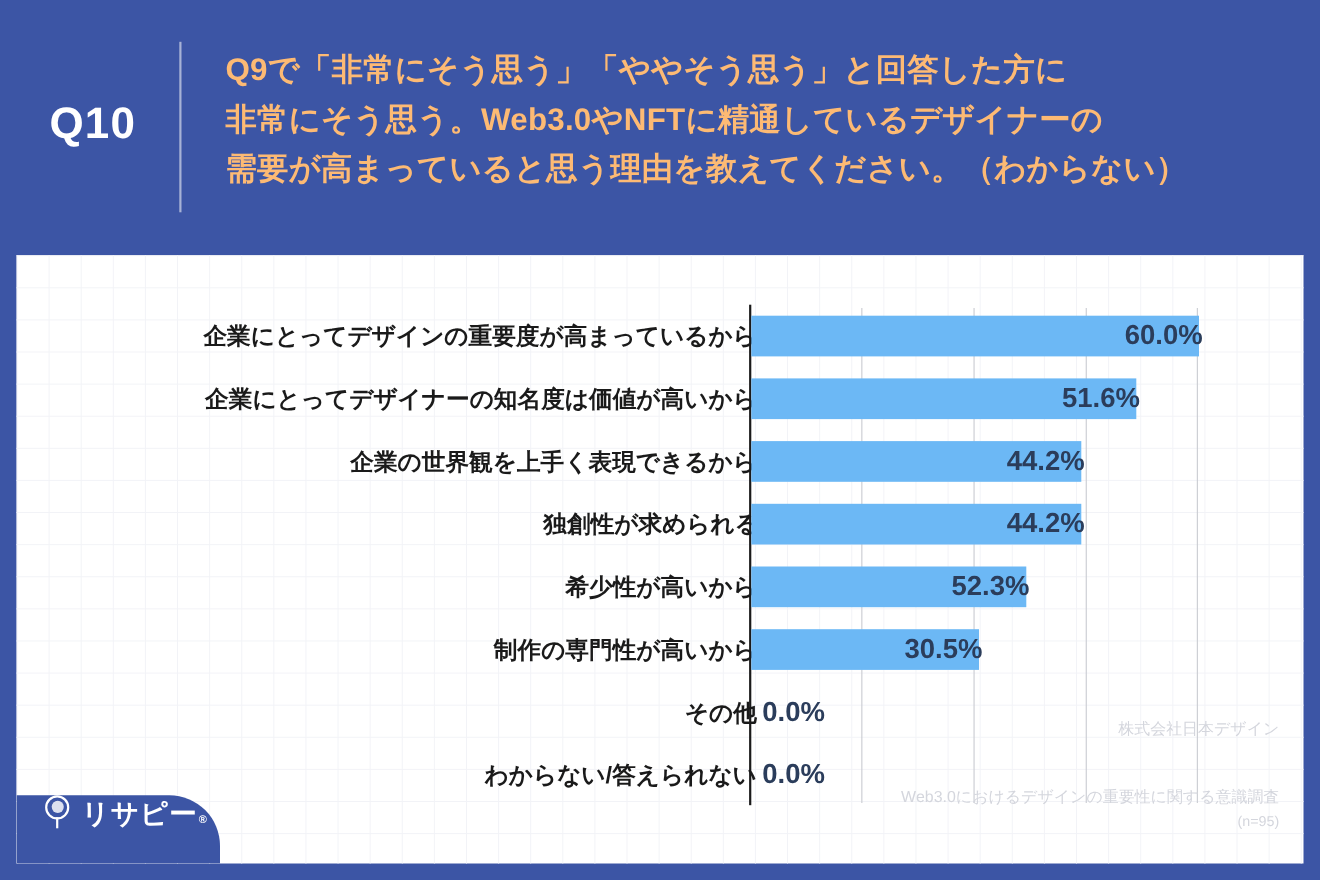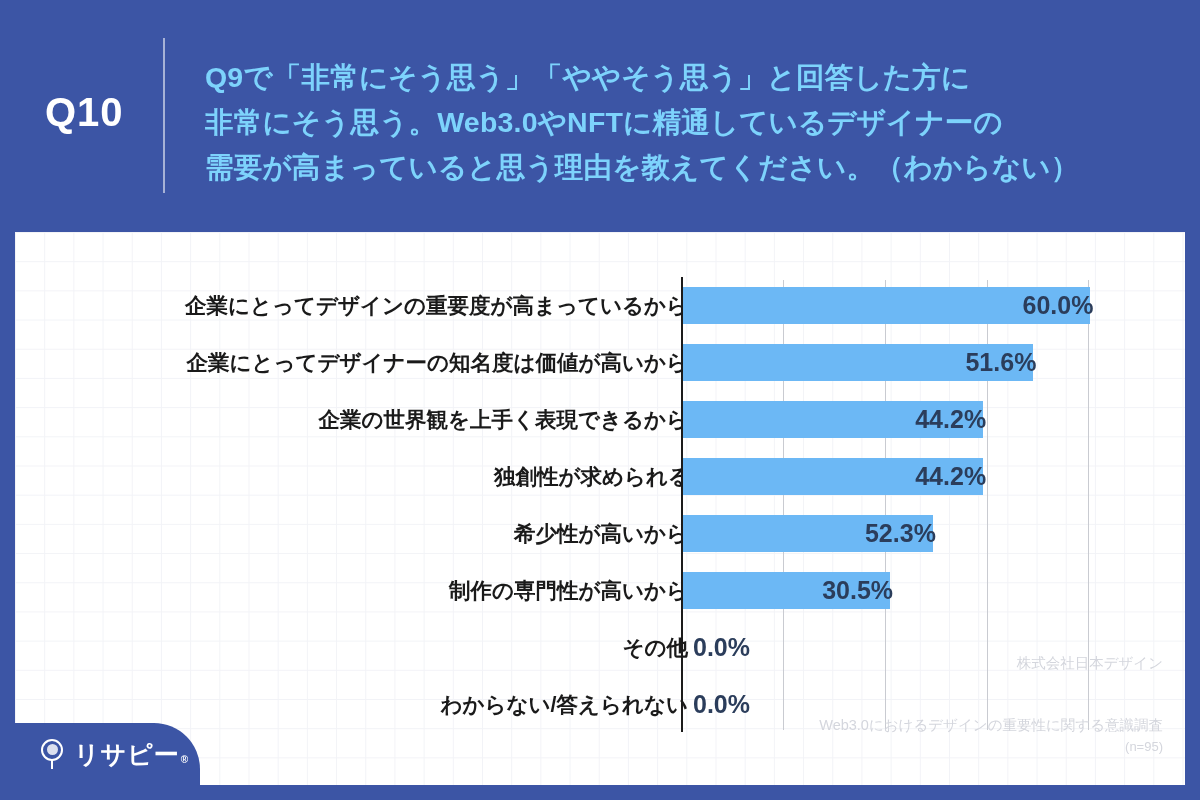--- a/index.html
+++ b/index.html
@@ -15,22 +15,22 @@
   .q-number{
     position:absolute;left:45px;top:92px;width:120px;
     color:#ffffff;font-size:40px;font-weight:700;letter-spacing:1px;
     line-height:1;text-align:left;
   }
   .q-divider{
     position:absolute;left:163px;top:38px;width:2px;height:155px;
     background:rgba(255,255,255,.55);
   }
   .q-text{
-    position:absolute;left:205px;top:55px;width:975px;
-    color:#7dd3fc;font-size:28.5px;font-weight:700;line-height:45px;
+    position:absolute;left:205px;top:42px;width:975px;
+    color:#fdba74;font-size:28.5px;font-weight:700;line-height:45px;
     letter-spacing:.2px;
   }
   .q-text div{white-space:nowrap;}
 
   
   .card{
     position:absolute;left:15px;top:232px;width:1170px;height:553px;
     background:#ffffff;
     background-image:
       linear-gradient(to right, #f2f3f7 1px, transparent 1px),
@@ -71,21 +71,21 @@
   .credits .c2{font-size:14.5px;margin-top:40px;}
   .credits .c3{font-size:13px;}
 
   
   .logo-shape{
     position:absolute;left:0;bottom:0;width:185px;height:62px;
     background:#3C55A5;border-top-right-radius:46px;
   }
   .logo-inner{
     position:absolute;left:0;bottom:0;width:185px;height:62px;
-    display:flex;align-items:center;padding-left:26px;box-sizing:border-box;
+    display:flex;padding-left:26px;box-sizing:border-box;
   }
   .logo-glass{position:relative;width:26px;height:30px;margin-right:7px;}
   .logo-glass .ring{
     position:absolute;left:0;top:0;width:22px;height:22px;border-radius:50%;
     border:2.4px solid #ffffff;box-sizing:border-box;
   }
   .logo-glass .dot{
     position:absolute;left:6px;top:5px;width:11px;height:11px;border-radius:50%;
     background:#ffffff;opacity:.82;
   }

